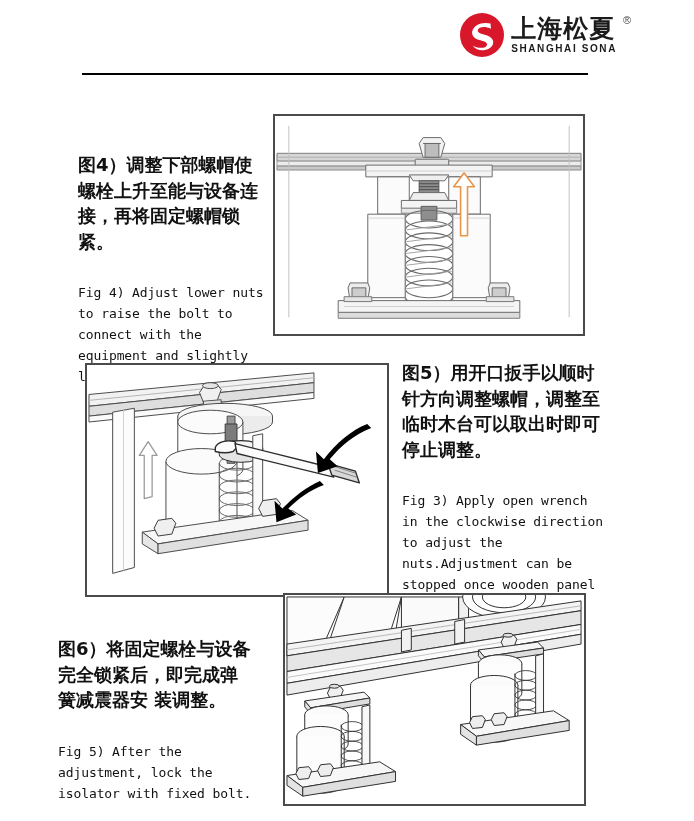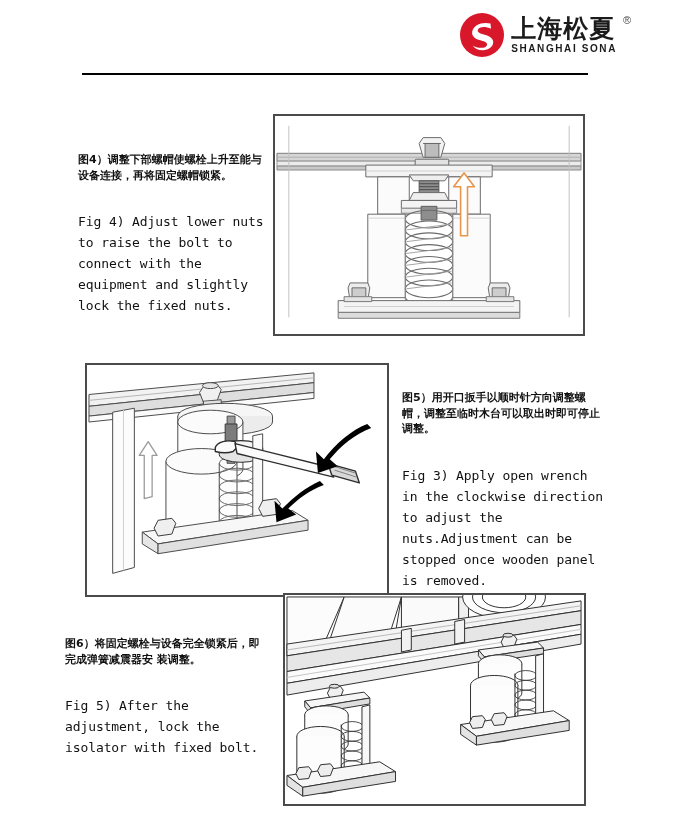--- a/index.html
+++ b/index.html
@@ -77,38 +77,38 @@
     height: 2px;
     background: #000000;
   }
 
   
   .caption-block {
     position: absolute;
   }
   .cap-cn {
     font-family: "DejaVu Sans", sans-serif;
-    font-size: 11px;
+    font-size: 18px;
     font-weight: bold;
     color: #111111;
     line-height: 1.42;
     letter-spacing: 0px;
   }
   .cap-en {
     font-family: "DejaVu Sans Mono", "Liberation Mono", monospace;
     font-size: 13px;
     color: #111111;
     line-height: 1.62;
     margin-top: 28px;
     letter-spacing: -0.1px;
   }
 
   #caption-fig4 { left: 78px;  top: 152px; width: 188px; }
-  #caption-fig5 { left: 402px; top: 390px; width: 205px; }
-  #caption-fig6 { left: 65px;  top: 636px; width: 196px; }
+  #caption-fig5 { left: 402px; top: 360px; width: 205px; }
+  #caption-fig6 { left: 58px;  top: 636px; width: 196px; }
 
   
   .figure-panel {
     position: absolute;
     background: #ffffff;
     border: 2px solid #4b4b4b;
     box-sizing: border-box;
     overflow: hidden;
   }
   #figure-panel-4 { left: 273px; top: 114px; width: 312px; height: 222px; }

